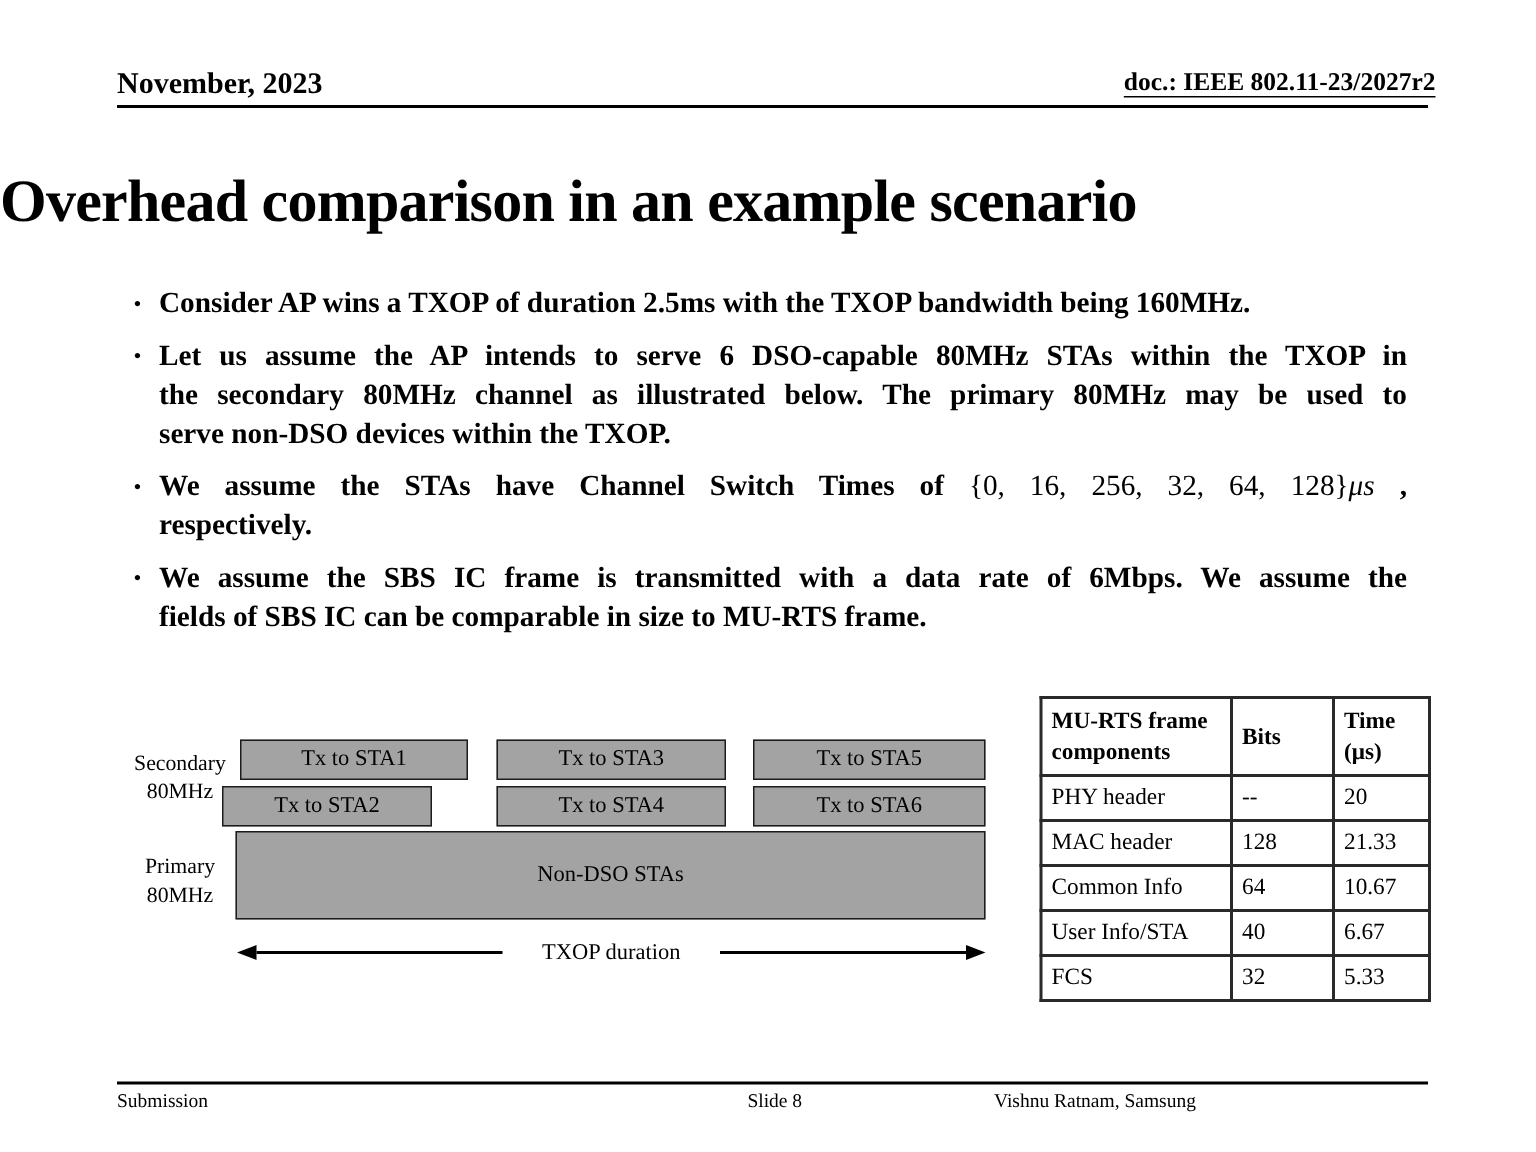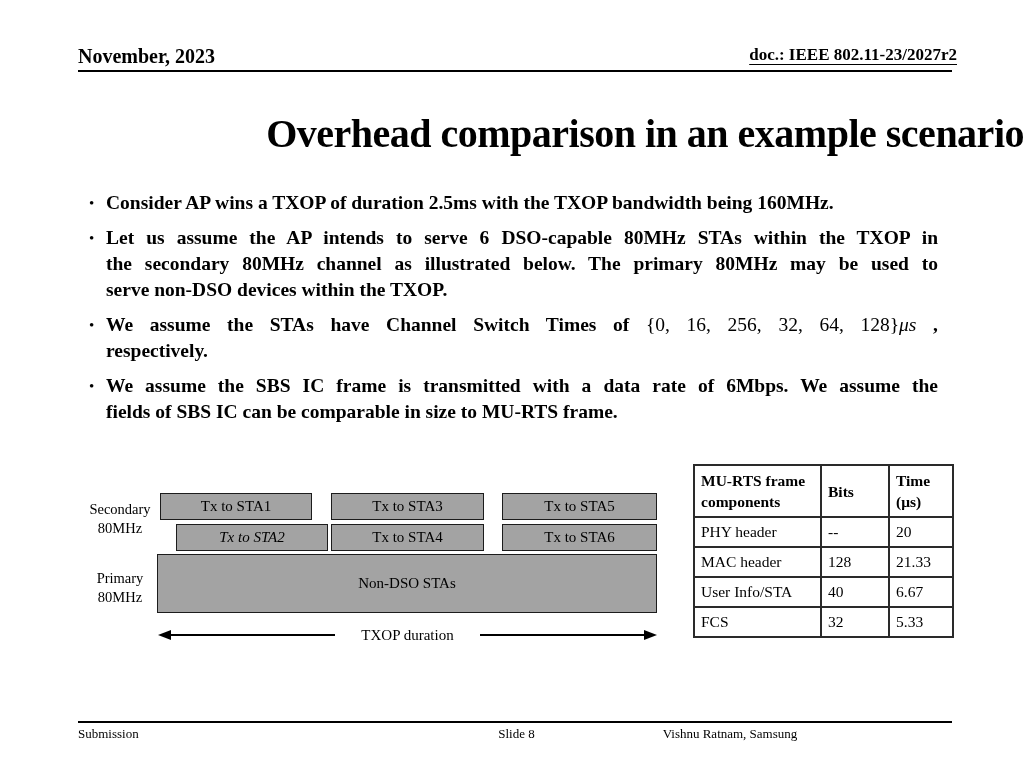--- a/index.html
+++ b/index.html
@@ -13,21 +13,21 @@
   }
   .abs { position:absolute; }
 
   
   .hdr-date { left:78px; top:45px; font-size:20px; font-weight:bold; }
   .hdr-doc  { right:67px; top:45px; font-size:17px; font-weight:bold;
               text-decoration:underline; text-underline-offset:4px; }
   .hdr-rule { left:78px; top:70px; width:874px; height:2px; background:#000; }
 
   
-  .title { left:0; top:110px; width:1024px; text-align:right;
+  .title { left:0; top:110px; width:1024px; text-align:left;
            font-size:40px; font-weight:bold; letter-spacing:-0.5px; }
 
   
   .bullets { left:82px; top:190px; width:856px; }
   .bullet  { display:flex; margin-bottom:9px; }
   .marker  { width:24px; padding-left:7px; font-size:15px; line-height:26px; flex:none; }
   .btext   { flex:1; font-weight:bold; font-size:19.5px; line-height:26px; }
   .bline   { text-align:justify; }
   .bline.jl{ text-align-last:justify; }
   .seg-math   { font-weight:normal; }
@@ -113,21 +113,21 @@
 </div>
 <div class="abs dlabel" style="left:78px; top:569px;">
   <div>Primary</div>
   <div>80MHz</div>
 </div>
 
 <div class="abs dbox row-box" style="left:160px; top:493px; width:152px;">Tx to STA1</div>
 <div class="abs dbox row-box" style="left:331px; top:493px; width:153px;">Tx to STA3</div>
 <div class="abs dbox row-box" style="left:502px; top:493px; width:155px;">Tx to STA5</div>
 
-<div class="abs dbox row-box" style="left:176px; top:524px; width:152px;font-style:italic;">Tx to STA2</div>
+<div class="abs dbox row-box" style="left:148px; top:524px; width:140px;">Tx to STA2</div>
 <div class="abs dbox row-box" style="left:331px; top:524px; width:153px;">Tx to STA4</div>
 <div class="abs dbox row-box" style="left:502px; top:524px; width:155px;">Tx to STA6</div>
 
 <div class="abs dbox" style="left:157px; top:554px; width:500px; height:59px;">Non-DSO STAs</div>
 
 <div class="abs txop-arrow" style="left:158px; top:628px; width:499px; height:14px;justify-content:center;">
   <span class="ah left"></span>
   <span class="aline"></span>
   <span class="atext">TXOP duration</span>
   <span class="aline"></span>
@@ -145,20 +145,25 @@
     <td>PHY header</td>
     <td>--</td>
     <td>20</td>
   </tr>
   <tr class="drow">
     <td>MAC header</td>
     <td>128</td>
     <td>21.33</td>
   </tr>
   <tr class="drow">
+    <td>Common Info</td>
+    <td>64</td>
+    <td>10.67</td>
+  </tr>
+  <tr class="drow">
     <td>User Info/STA</td>
     <td>40</td>
     <td>6.67</td>
   </tr>
   <tr class="drow">
     <td>FCS</td>
     <td>32</td>
     <td>5.33</td>
   </tr>
 </tbody>

